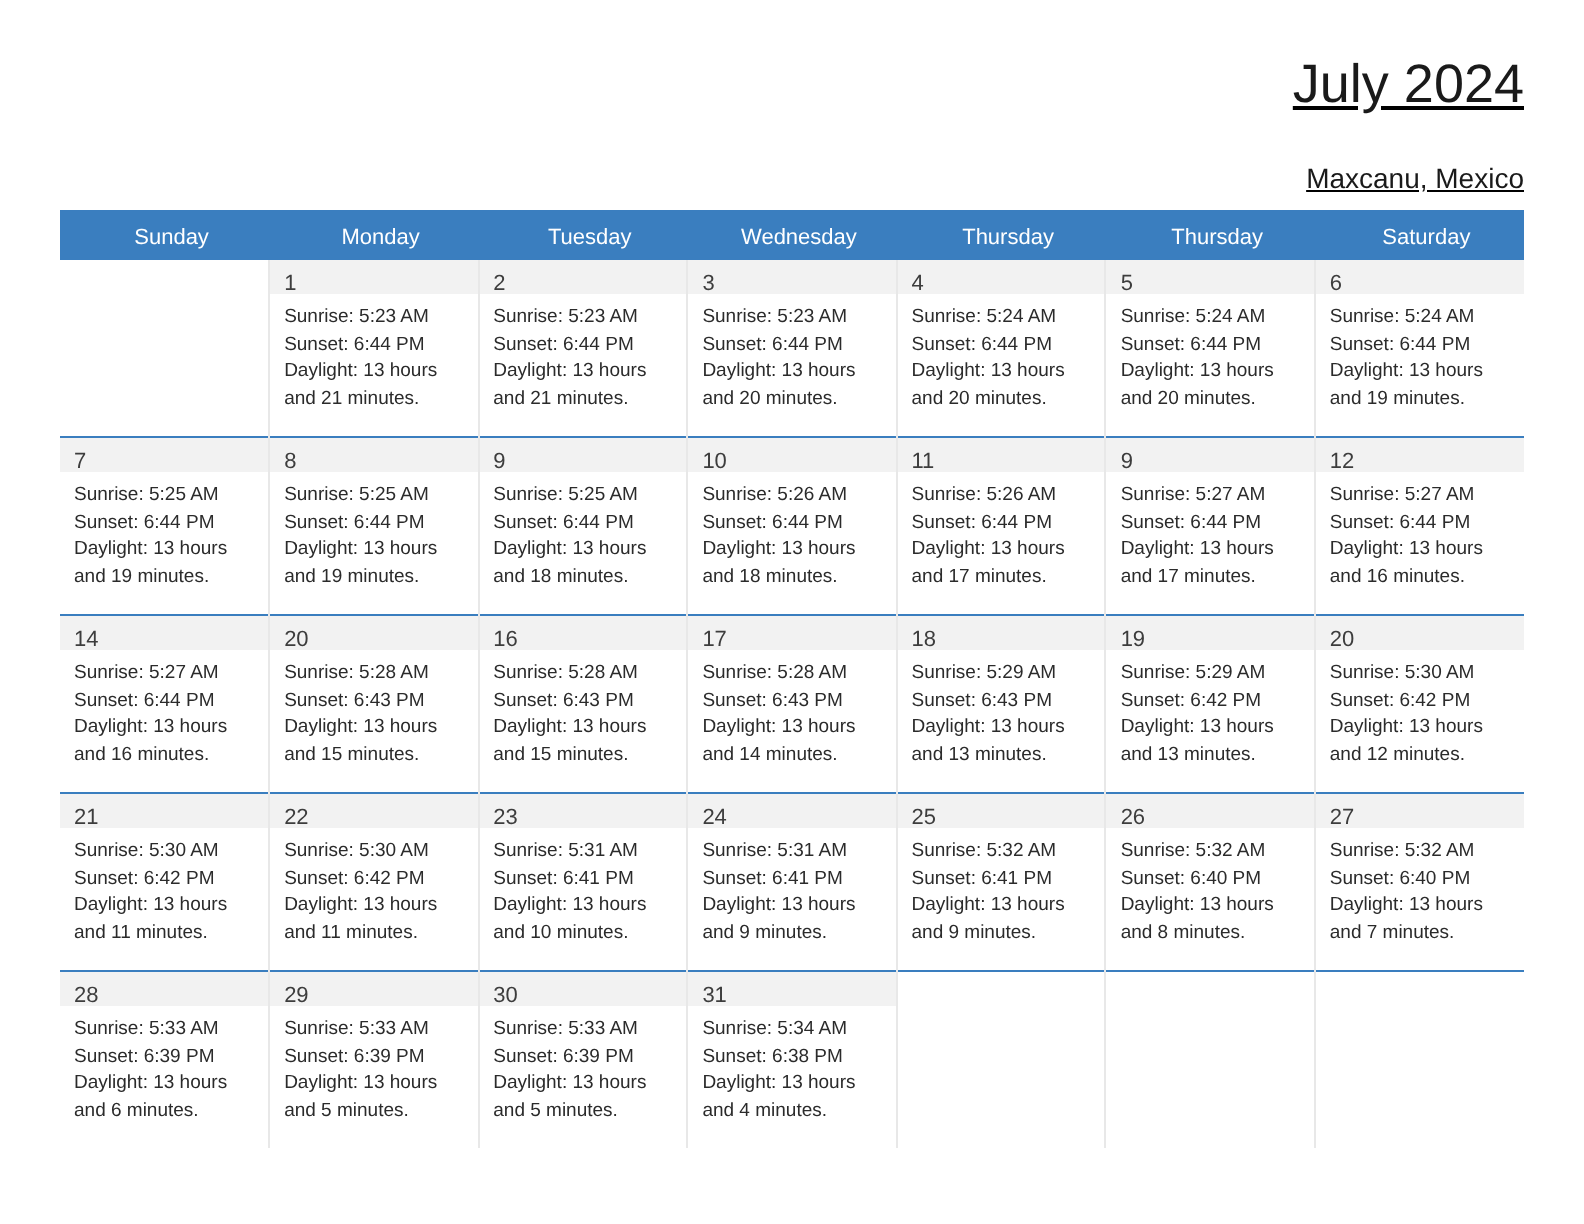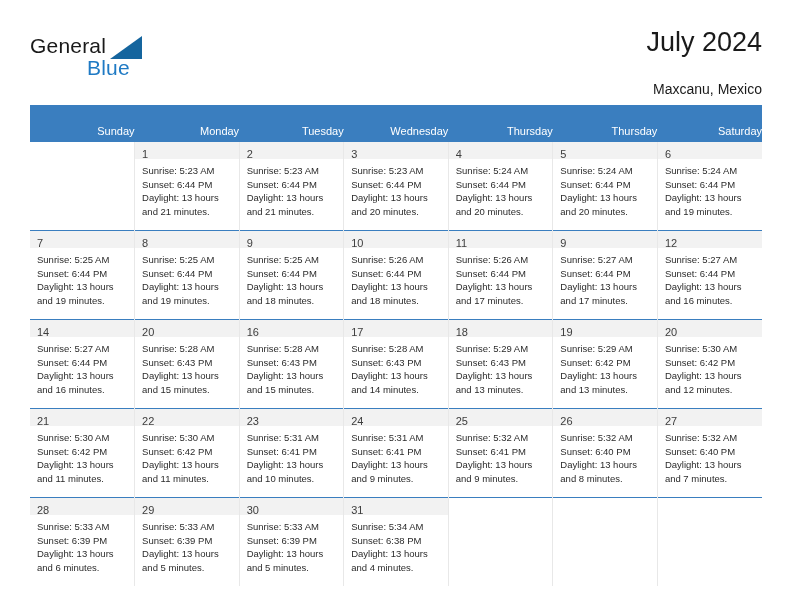--- a/index.html
+++ b/index.html
@@ -63,20 +63,21 @@
     height: 0;
     border-left: 32px solid transparent;
     border-bottom: 23px solid #15659e;
   }
 
   .title-block {
     position: absolute;
     right: 0;
     top: 0;
     text-align: right;
+    text-decoration: underline;
   }
   .cal-title {
     font-size: 27px;
     color: #1a1a1a;
     line-height: 32px;
     white-space: nowrap;
   }
   .cal-subtitle {
     font-size: 14px;
     color: #1a1a1a;
@@ -92,22 +93,22 @@
     top: 105px;
     width: 732px;
     border-collapse: collapse;
     table-layout: fixed;
   }
   .calendar th {
     background: #3a7ebf;
     color: #ffffff;
     font-size: 11px;
     font-weight: normal;
-    text-align: right;
-    padding: 20px 0 5px 7px;
+    text-align: center;
+    padding: 8px 0 5px 7px;
     height: 12px;
     border: none;
   }
   .calendar td {
     vertical-align: top;
     padding: 0;
     border-left: 1px solid #e8e8e8;
     border-top: 1px solid #3a7ebf;
     height: 88px;
     background: #ffffff;
@@ -149,25 +150,20 @@
     background: #ffffff;
   }
 </style>
 </head>
 <body>
 
 <div class="page">
 
   <div class="top-bar">
 
-    <div class="logo">
-      <span class="logo-general">General</span>
-      <span class="logo-triangle"></span>
-      <span class="logo-blue">Blue</span>
-    </div>
 
     <div class="title-block">
       <div class="cal-title">July 2024</div>
       <div class="cal-subtitle">Maxcanu, Mexico</div>
     </div>
 
   </div>
 
   <table class="calendar">
     <thead>

